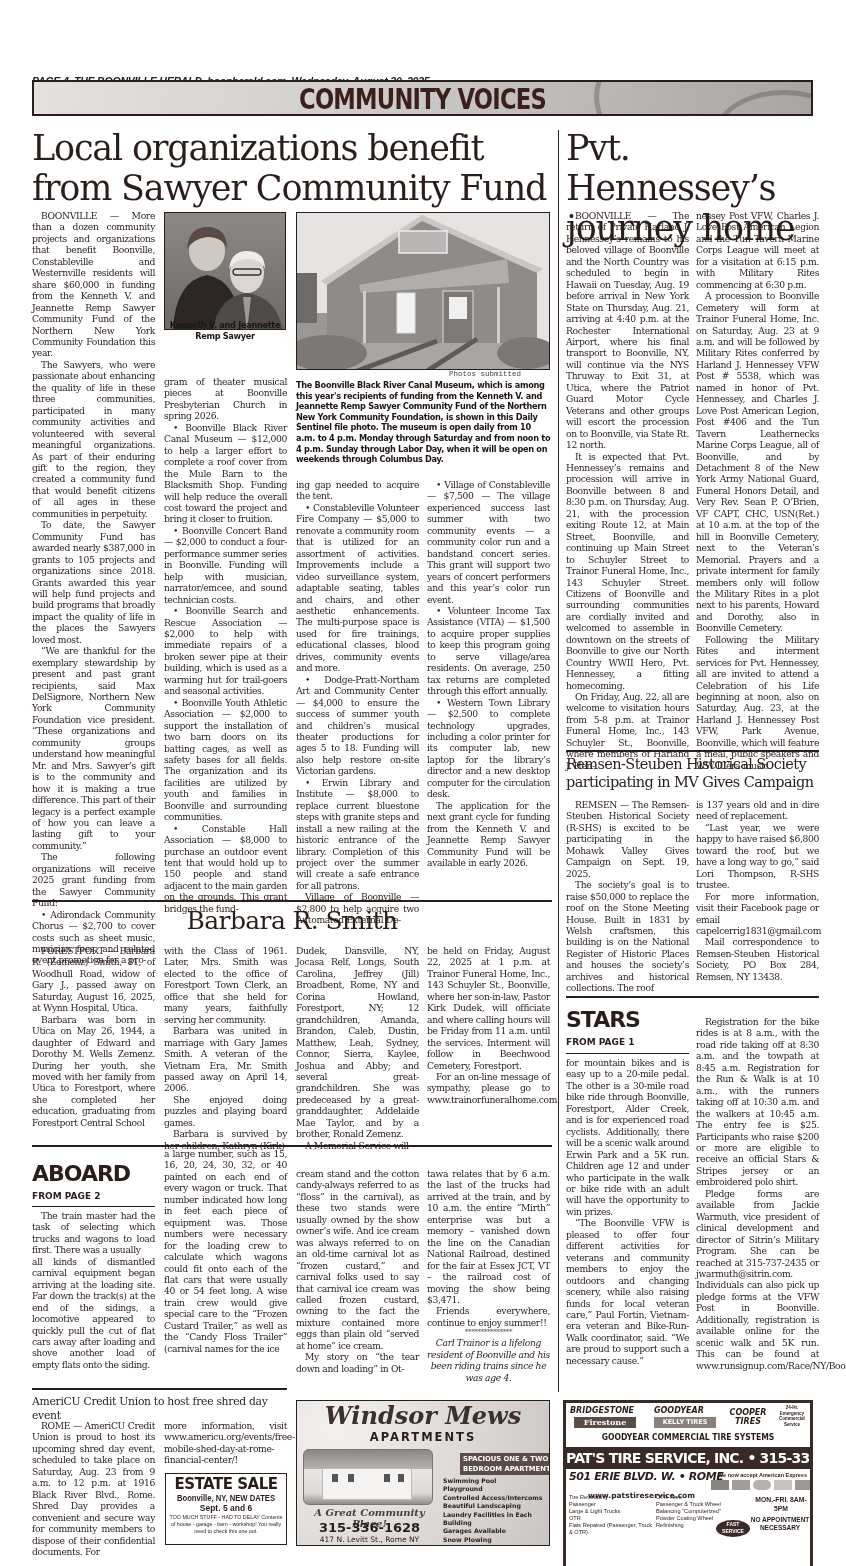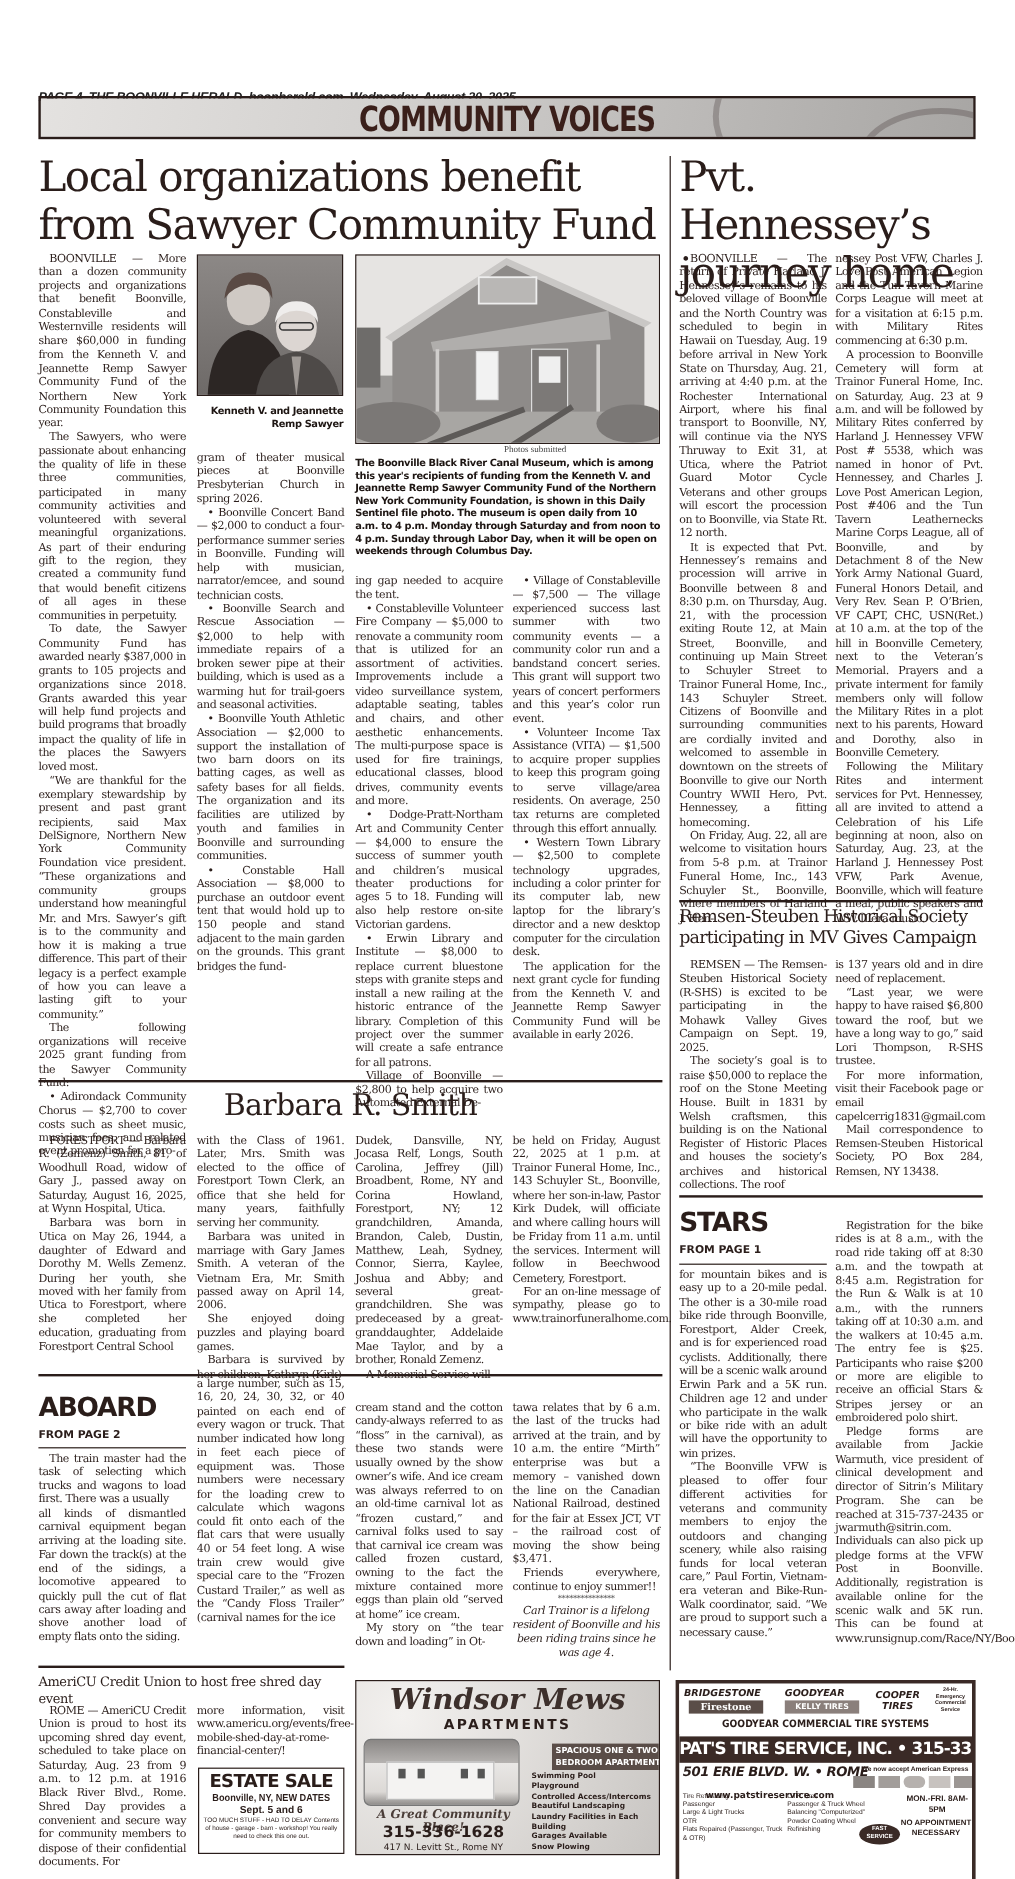--- a/index.html
+++ b/index.html
@@ -14,21 +14,21 @@
     font-weight: bold; font-size: 29px; letter-spacing: -1px; line-height: 34px; color: #3a1f1a; transform: scaleX(0.78); }
   .headline { font-family: "DejaVu Serif", serif; font-weight: normal; color: #2a1d1a; }
   .h1 { left: 32px; top: 128px; width: 520px; font-size: 35px; line-height: 40px; letter-spacing: -1.2px; }
   .h1b { left: 566px; top: 128px; width: 270px; font-size: 35px; line-height: 40px; letter-spacing: -1.2px; }
   .col { position: absolute; font-family: "DejaVu Serif", serif; font-size: 9.2px; line-height: 11.45px; text-align: justify; color: #2a1d1a; letter-spacing: -0.35px; }
   .col p { text-indent: 9px; }
   .rule-v { position:absolute; width:1px; background:#2a1d1a; }
   .rule-h { position:absolute; height:1.5px; background:#2a1d1a; }
   .photo { position:absolute; border:1px solid #2a1d1a; overflow:hidden; }
   .cap-bold { position:absolute; font-family: "DejaVu Sans", sans-serif; font-weight: bold; font-size: 8.2px; line-height: 10.6px; letter-spacing: -0.3px; color:#1e1613; }
-  .credit { position:absolute; font-family: Liberation Serif, serif; font-size: 7.5px; color:#444; text-align:left; }
+  .credit { position:absolute; font-family: Liberation Mono, monospace; font-size: 7.5px; color:#444; text-align:center; }
   .jump { position:absolute; font-family: "DejaVu Sans", sans-serif; font-weight: bold; color:#2a1d1a; letter-spacing:-1px; }
   .jump-sub { position:absolute; font-family: "DejaVu Sans", sans-serif; font-weight: bold; font-size: 9px; color:#2a1d1a; }
   .subhead { position:absolute; font-family: "DejaVu Serif", serif; color:#2a1d1a; letter-spacing:-0.6px; }
   .ad { position:absolute; border:1px solid #2a1d1a; overflow:hidden; }
   .italic { font-style: italic; text-align:center; text-indent:0 !important; }
   .center { text-align:center; text-indent:0 !important; }
 </style>
 </head>
 <body>
 
@@ -55,21 +55,21 @@
     <ellipse cx="42" cy="38" rx="18" ry="20" fill="#cfc9c4"></ellipse>
     <path d="M22 36 Q24 14 42 14 Q62 14 62 36 Q58 24 42 24 Q28 26 22 36Z" fill="#5a4a44"></path>
     <path d="M8 118 Q10 68 42 62 Q74 68 76 118Z" fill="#2c2624"></path>
     <ellipse cx="82" cy="60" rx="17" ry="20" fill="#dcd6d2"></ellipse>
     <path d="M64 56 Q66 38 82 38 Q100 38 100 56 Q96 46 82 46 Q70 46 64 56Z" fill="#efedec"></path>
     <rect x="68" y="56" width="28" height="6" rx="3" fill="none" stroke="#333" stroke-width="1.3"></rect>
     <path d="M48 118 Q52 84 82 80 Q112 84 118 118Z" fill="#4e4a48"></path>
     <path d="M78 84 L82 118 L86 84Z" fill="#a09a96"></path>
   </svg>
 </div>
-<div class="cap-bold" style="left:164px; top:337px; width:122px; text-align:right;">Kenneth V. and Jeannette Remp Sawyer</div>
+<div class="cap-bold" style="left:164px; top:320px; width:122px; text-align:center;">Kenneth V. and Jeannette Remp Sawyer</div>
 
 <div class="photo" style="left:296px; top:212px; width:254px; height:158px; background:#d8d6d4;">
   <svg width="254" height="158" viewBox="0 0 254 158">
     <rect width="254" height="158" fill="#e6e4e2"></rect>
     <rect x="0" y="100" width="40" height="40" fill="#9a9896"></rect>
     <rect x="0" y="60" width="20" height="50" fill="#6e6c6a"></rect>
     <polygon points="30,65 125,5 240,55 240,140 30,140" fill="#8e8b89"></polygon>
     <polygon points="24,68 125,2 246,56 240,60 125,8 30,72" fill="#c9c7c5"></polygon>
     <rect x="102" y="18" width="48" height="22" fill="#b9b7b5" stroke="#eee" stroke-width="1.5"></rect>
     <polygon points="62,72 210,46 212,70 64,80" fill="#b0aeac"></polygon>
@@ -82,20 +82,21 @@
     <path d="M60 158 L140 128 M130 158 L180 126" stroke="#5d5a58" stroke-width="5"></path>
     <ellipse cx="30" cy="140" rx="40" ry="18" fill="#7b7876"></ellipse>
     <ellipse cx="230" cy="140" rx="30" ry="16" fill="#7b7876"></ellipse>
   </svg>
 </div>
 <div class="credit" style="left:420px; top:370px; width:130px;">Photos submitted</div>
 <div class="cap-bold" style="left:296px; top:380px; width:256px;">The Boonville Black River Canal Museum, which is among this year's recipients of funding from the Kenneth V. and Jeannette Remp Sawyer Community Fund of the Northern New York Community Foundation, is shown in this Daily Sentinel file photo. The museum is open daily from 10 a.m. to 4 p.m. Monday through Saturday and from noon to 4 p.m. Sunday through Labor Day, when it will be open on weekends through Columbus Day.</div>
 
 <div class="col" style="left:164px; top:376px; width:123px;">
   <p style="text-indent:0">gram of theater musical pieces at Boonville Presbyterian Church in spring 2026.</p>
+  <p>• Boonville Black River Canal Museum — $12,000 to help a larger effort to complete a roof cover from the Mule Barn to the Blacksmith Shop. Funding will help reduce the overall cost toward the project and bring it closer to fruition.</p>
   <p>• Boonville Concert Band — $2,000 to conduct a four-performance summer series in Boonville. Funding will help with musician, narrator/emcee, and sound technician costs.</p>
   <p>• Boonville Search and Rescue Association — $2,000 to help with immediate repairs of a broken sewer pipe at their building, which is used as a warming hut for trail-goers and seasonal activities.</p>
   <p>• Boonville Youth Athletic Association — $2,000 to support the installation of two barn doors on its batting cages, as well as safety bases for all fields. The organization and its facilities are utilized by youth and families in Boonville and surrounding communities.</p>
   <p>• Constable Hall Association — $8,000 to purchase an outdoor event tent that would hold up to 150 people and stand adjacent to the main garden on the grounds. This grant bridges the fund-</p>
 </div>
 <div class="col" style="left:296px; top:479px; width:123px;">
   <p style="text-indent:0">ing gap needed to acquire the tent.</p>
   <p>• Constableville Volunteer Fire Company — $5,000 to renovate a community room that is utilized for an assortment of activities. Improvements include a video surveillance system, adaptable seating, tables and chairs, and other aesthetic enhancements. The multi-purpose space is used for fire trainings, educational classes, blood drives, community events and more.</p>
   <p>• Dodge-Pratt-Northam Art and Community Center — $4,000 to ensure the success of summer youth and children’s musical theater productions for ages 5 to 18. Funding will also help restore on-site Victorian gardens.</p>
   <p>• Erwin Library and Institute — $8,000 to replace current bluestone steps with granite steps and install a new railing at the historic entrance of the library. Completion of this project over the summer will create a safe entrance for all patrons.</p>

